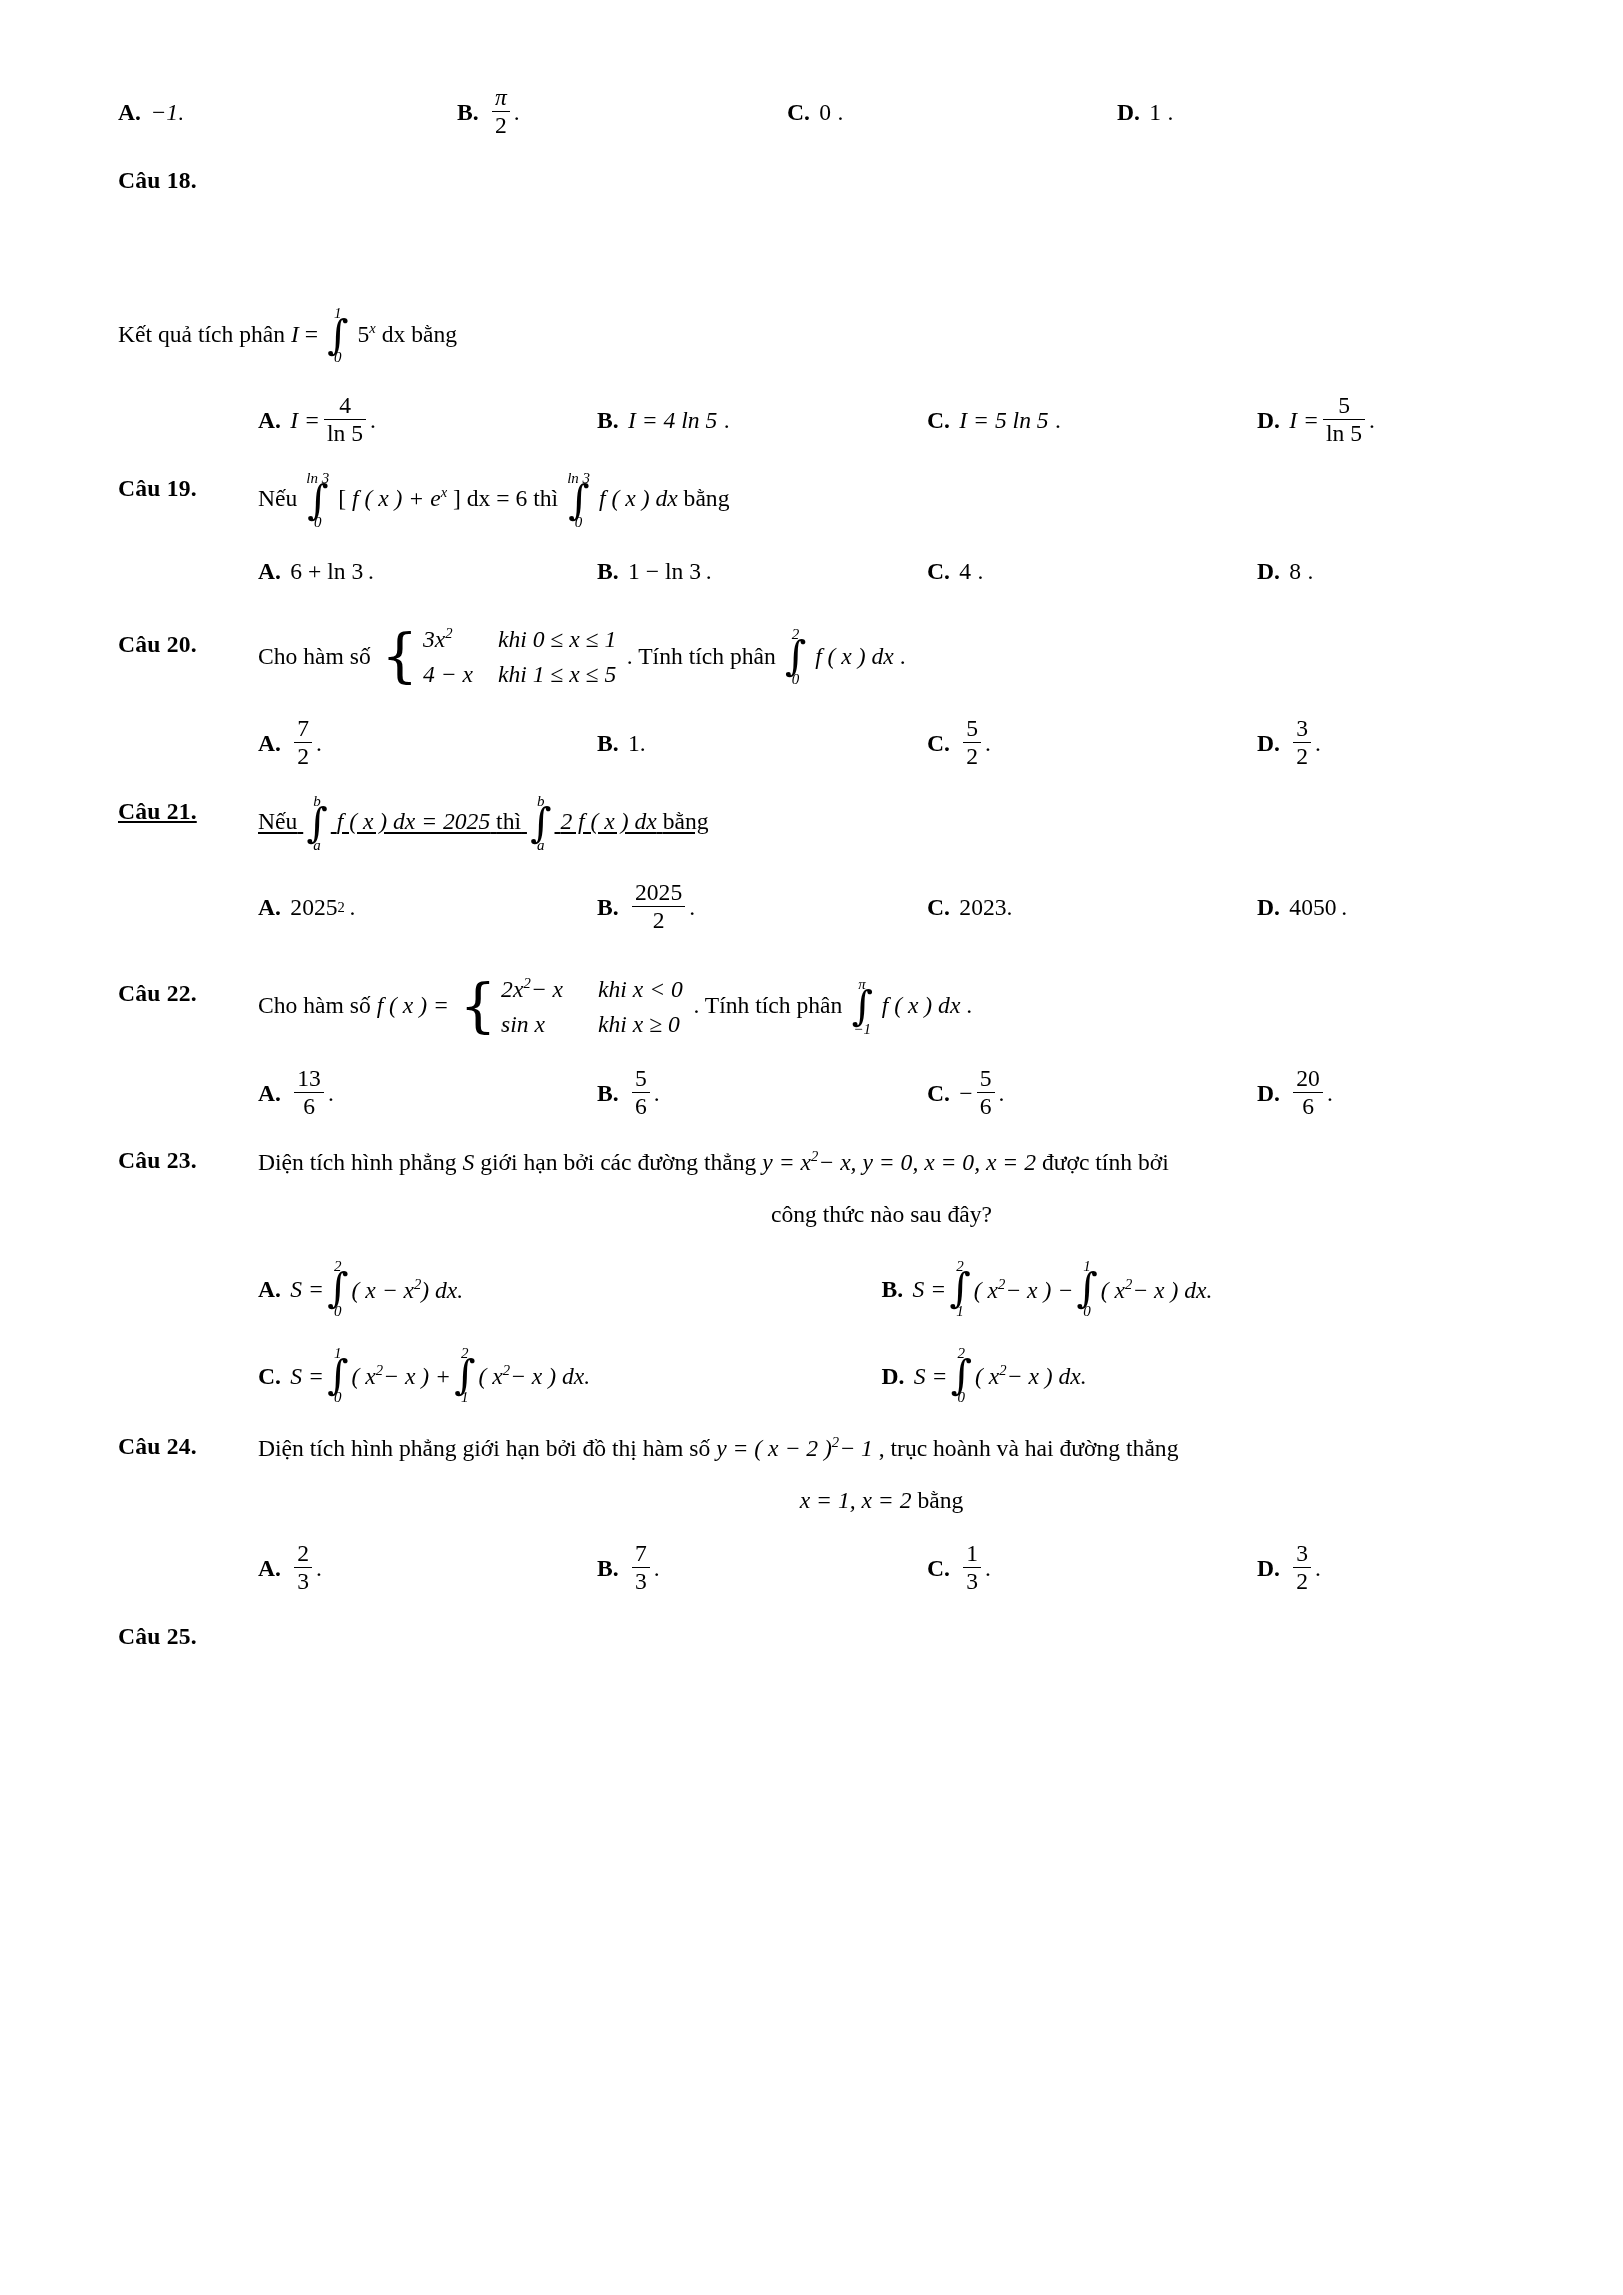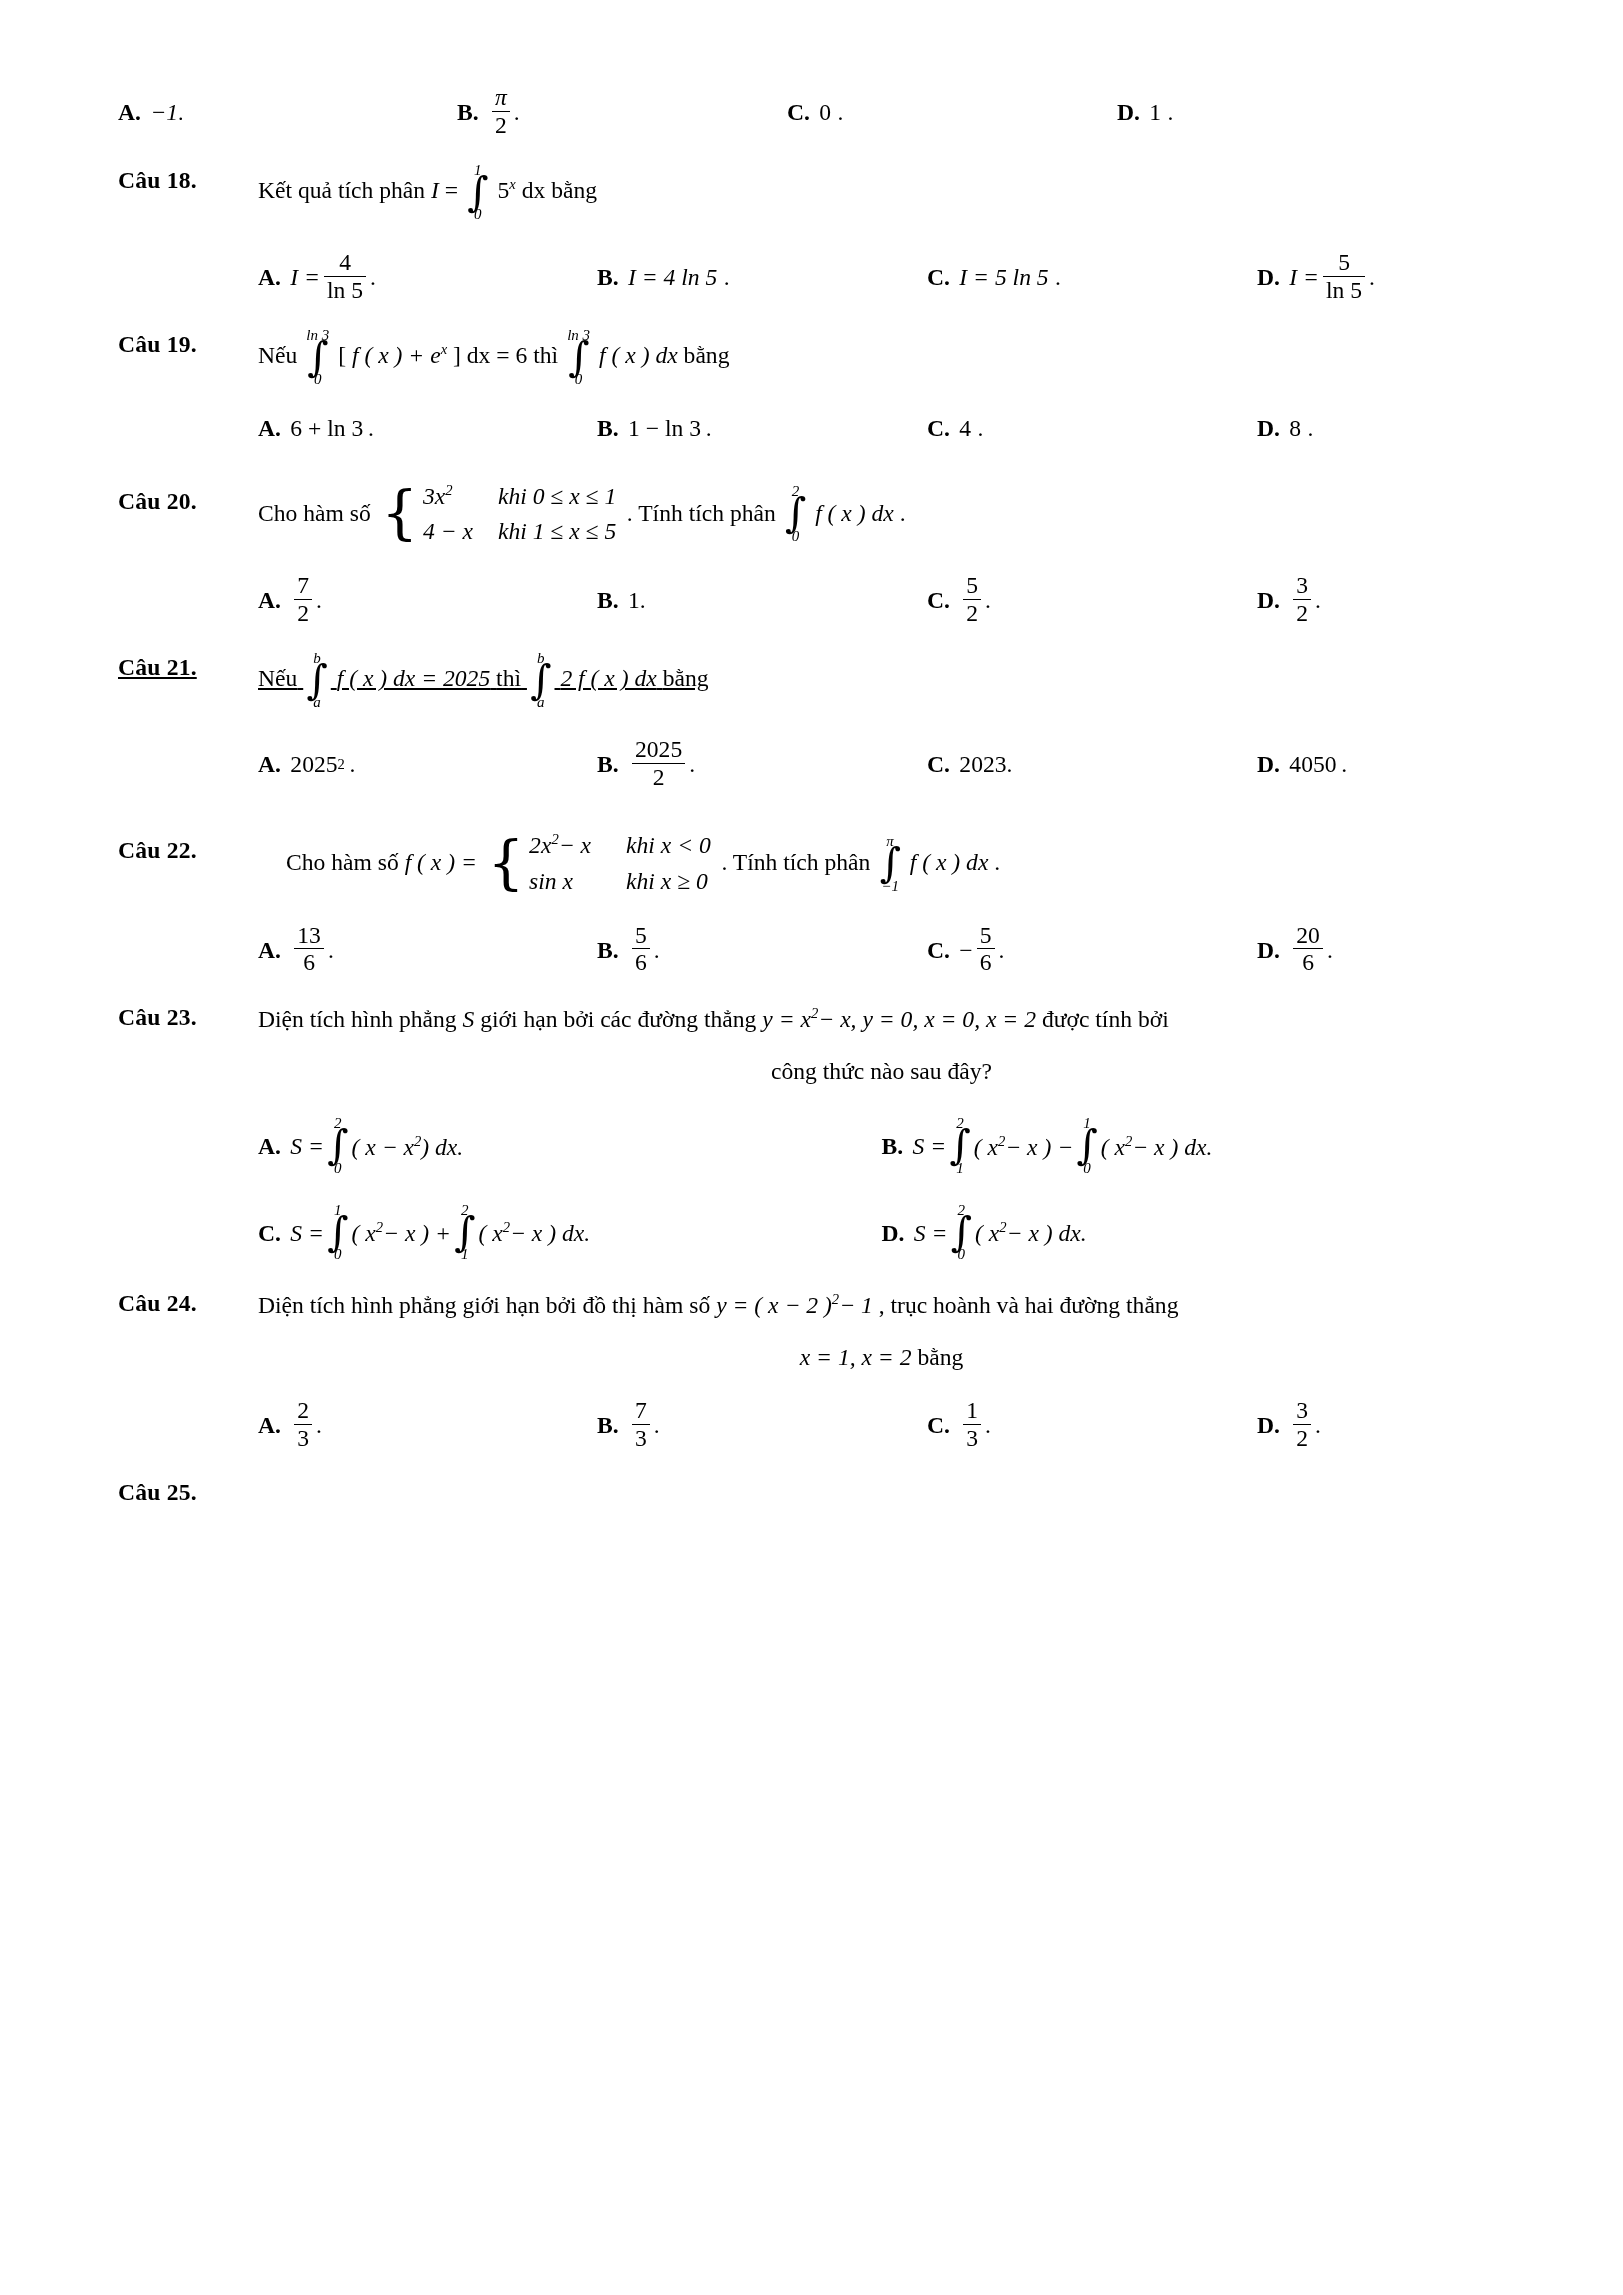--- a/index.html
+++ b/index.html
@@ -146,21 +146,21 @@
       <span>0</span>
       <span style="margin-left:6.3px">.</span>
     </div>
     <div class="opt w4">
       <span class="ltr">D.</span>
       <span>1</span>
       <span style="margin-left:6.3px">.</span>
     </div>
   </div>
 
-  <div class="row" style="margin-top:23.6px;">
+  <div class="row" style="margin-top:23.6px;flex-direction:column;">
     <div class="qlabel">Câu 18.</div>
     <div class="qbody">
       <span>Kết quả tích phân</span>
       <span class="it">I</span>
       <span>=</span>
       <span class="intg">
         <span class="lim">1</span>
         <span class="sym">∫</span>
         <span class="lim">0</span>
       </span>
@@ -349,21 +349,21 @@
       <span>2023</span>
       <span>.</span>
     </div>
     <div class="opt w4">
       <span class="ltr">D.</span>
       <span>4050</span>
       <span style="margin-left:4.7px">.</span>
     </div>
   </div>
 
-  <div class="row" style="margin-top:7.9px;gap:28px;">
+  <div class="row" style="margin-top:7.9px;">
     <div class="qlabel" style="padding-top:22px;">Câu 22.</div>
     <div class="qbody" style="padding-top:14px;">
       <span>Cho hàm số</span>
       <span class="it">f ( x ) =</span>
       <span class="brace">
         <span class="bar">{</span>
         <span class="rows">
           <span class="r">
             <span class="lhs it" style="min-width:97px"><span>2x</span><sup class="sm">2</sup><span>− x</span></span>
             <span class="it">khi  x &lt; 0</span>

